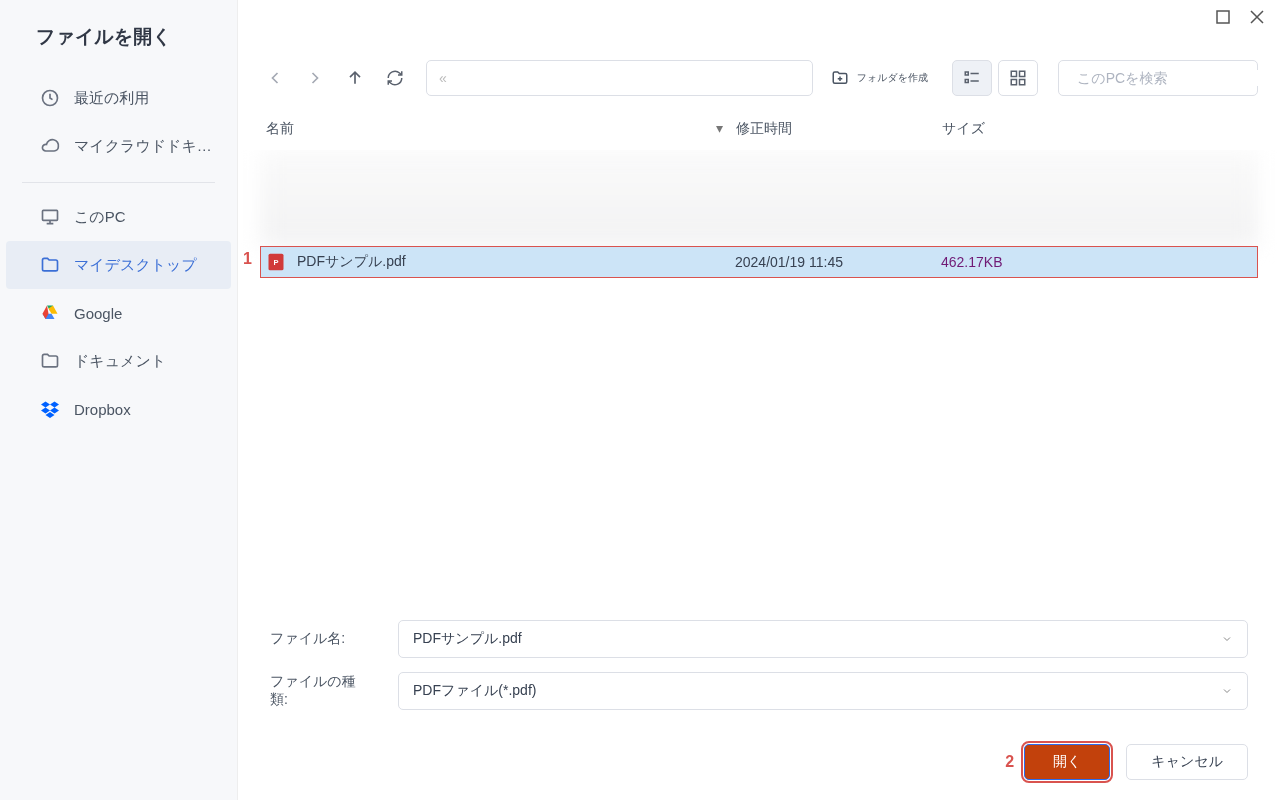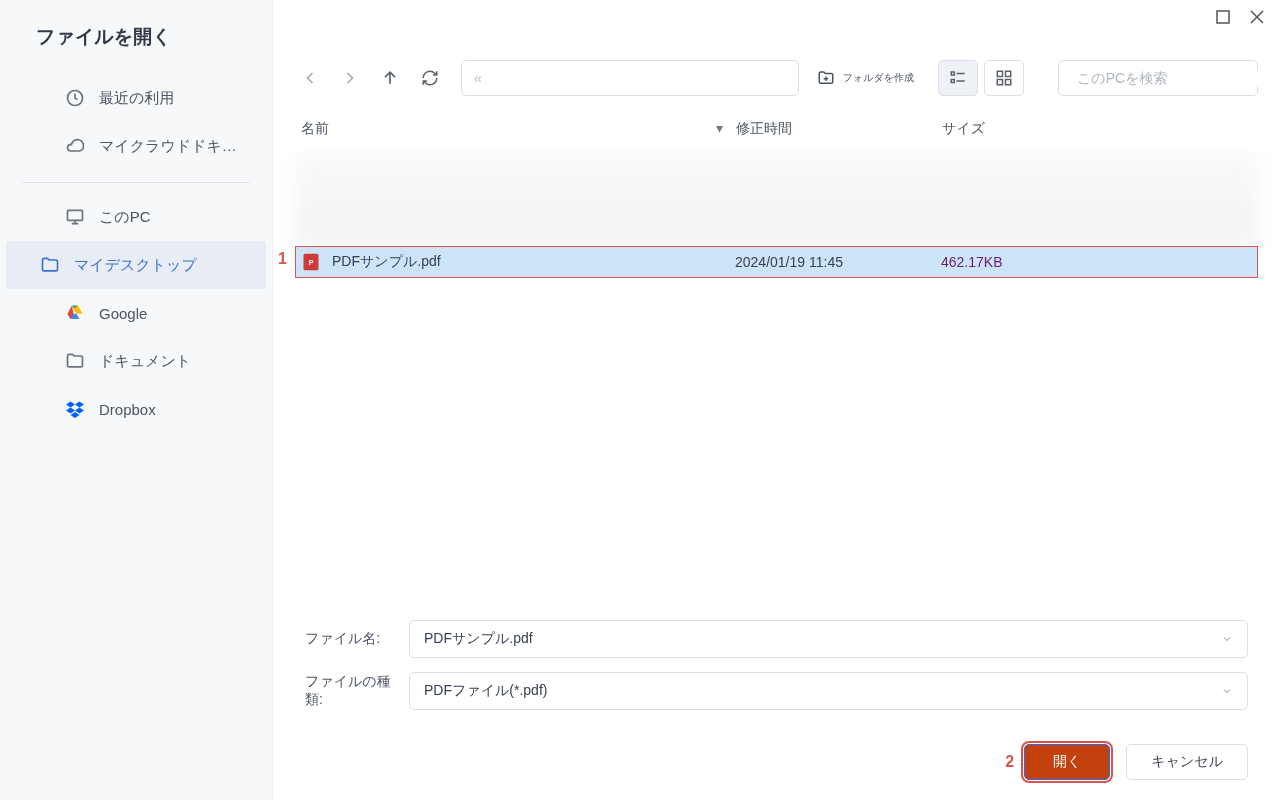--- a/index.html
+++ b/index.html
@@ -7,21 +7,21 @@
   font-family: "Hiragino Sans", "Hiragino Kaku Gothic ProN", Meiryo, sans-serif;
   font-size: 14px;
   color: #333;
   background: #fff;
   width: 1280px;
   height: 800px;
   overflow: hidden;
   display: flex;
 }
 .sidebar {
-  width: 273px;
+  width: 238px;
   background: #f7f8fa;
   padding: 24px 0 16px 0;
   border-right: 1px solid #eee;
   flex-shrink: 0;
 }
 .sidebar-title {
   font-size: 19px;
   font-weight: 600;
   color: #313846;
   padding: 0 36px 24px 36px;
@@ -32,21 +32,20 @@
   border-top: 1px solid #e2e4e9;
 }
 .sidebar-item {
   display: flex;
   align-items: center;
   gap: 14px;
   padding: 14px 22px 14px 40px;
   color: #4b5563;
   cursor: pointer;
   font-size: 15px;
-  margin-left: 25px;
 }
 .sidebar-item.active {
   background: #e8edf5;
   color: #3b6fd6;
   border-radius: 4px;
   margin: 0 6px;
   padding-left: 34px;
 }
 .sidebar-item .icon { width: 20px; height: 20px; display:flex;align-items:center;justify-content:center; color:#6b7280;}
 .sidebar-item.active .icon { color:#3b6fd6; }
@@ -96,21 +95,21 @@
 .view-toggle {
   display:flex; gap:6px; margin-left:6px;
 }
 .view-btn {
   width:40px; height:36px; border:1px solid #dcdfe6; border-radius:5px;
   display:flex;align-items:center;justify-content:center; cursor:pointer; color:#5a616d;
 }
 .view-btn.active { background:#eef1f6; }
 .search-box {
   width: 200px; height:36px; border:1px solid #dcdfe6; border-radius:5px;
-  display:flex; align-items:center; padding:0 10px; gap:8px; margin-left:24px;
+  display:flex; align-items:center; padding:0 10px; gap:8px; margin-left:10px;
 }
 .search-box input { border:none; outline:none; flex:1; font-size:14px; color:#333; }
 .search-box input::placeholder { color:#aeb4c0; }
 
 .list-header {
   display:flex;
   padding: 16px 22px 12px 22px;
   color:#4b5563;
   font-size:14px;
   position:relative;
@@ -152,21 +151,21 @@
   display:flex;align-items:center;justify-content:center;
 }
 .file-row .file-name { flex:1; color:#374151; }
 .file-row .file-modified { width:206px; color:#374151; }
 .file-row .file-size { width:316px; color:#701a75; }
 
 .bottom-form {
   padding: 20px 32px 20px 32px;
 }
 .form-row {
-  display:flex; align-items:center; gap:4px; margin-bottom:14px;
+  display:flex; align-items:center; gap:28px; margin-bottom:14px;
 }
 .form-label { width: 100px; color:#4b5563; font-size:14px; }
 .form-select {
   flex:1; height:38px; border:1px solid #dcdfe6; border-radius:5px;
   display:flex; align-items:center; justify-content:space-between;
   padding:0 14px; color:#374151; cursor:pointer;
 }
 .form-select .chev { color:#888; }
 
 .actions {

